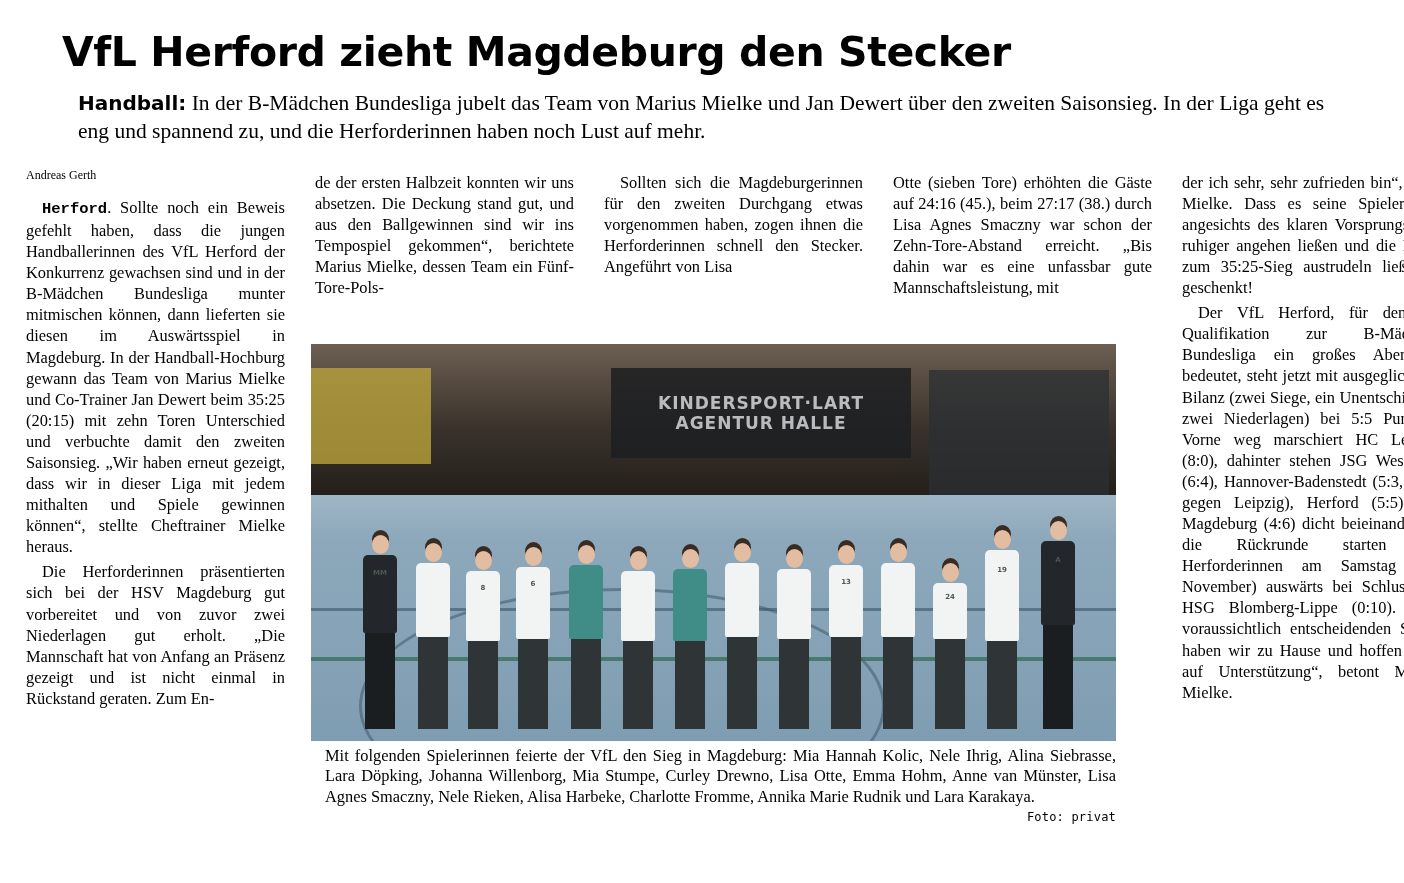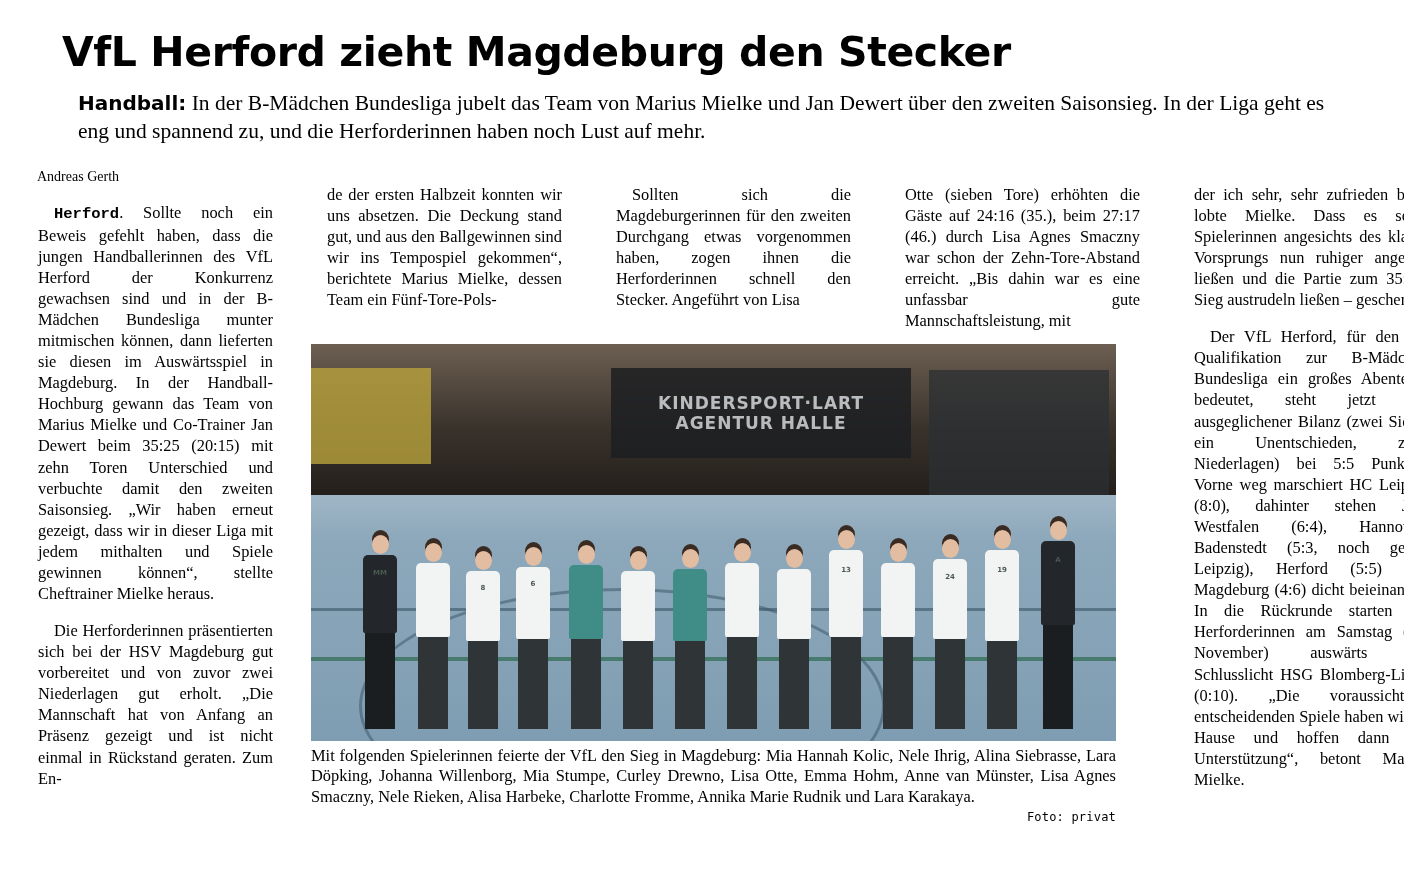--- a/index.html
+++ b/index.html
@@ -50,26 +50,26 @@
   .col {
     width: 267px;
     flex: 0 0 267px;
     font-size: 16.4px;
     line-height: 1.285;
     text-align: justify;
     text-justify: inter-word;
     hyphens: manual;
   }
   .byline {
-    font-size: 14px;
-    margin: 0 0 14px 15px;
+    font-size: 12px;
+    margin: 0 0 14px 4px;
     text-align: left;
   }
   .col p {
-    margin: 16px;
+    margin: 4px;
     text-indent: 16px;
   }
   .col p.nofirst {
     text-indent: 0;
   }
   .col p .place {
     font-family: Liberation Mono, monospace;
     font-weight: bold;
     font-size: 15.5px;
   }
@@ -175,20 +175,21 @@
     position: absolute; left: 0; right: 0; top: 18%;
     text-align: center;
     font-family: "DejaVu Sans", sans-serif;
     font-size: 7px; color: #4a5a52; font-weight: bold;
   }
   .caption {
     font-size: 16.4px;
     line-height: 1.26;
     text-align: justify;
     margin-top: 5px;
+    margin-left: 14px;
   }
   .credit {
     font-family: "DejaVu Sans Mono", monospace;
     font-size: 12px;
     text-align: right;
     margin-top: 2px;
     letter-spacing: .2px;
   }
   .col2-top, .col3-top, .col4-top { height: 170px; overflow: hidden; }
   .col-stack { display: flex; flex-direction: column; }
@@ -219,21 +220,21 @@
     </div>
 
     <div class="col col-stack">
       <div class="col3-top">
         <p>Sollten sich die Magdeburgerinnen für den zweiten Durchgang etwas vorgenommen haben, zogen ihnen die Herforderinnen schnell den Stecker. Angeführt von Lisa</p>
       </div>
     </div>
 
     <div class="col col-stack">
       <div class="col4-top">
-        <p class="nofirst">Otte (sieben Tore) erhöhten die Gäste auf 24:16 (35.), beim 27:17 (46.) durch Lisa Agnes Smaczny war schon der Zehn-Tore-Abstand erreicht. „Bis dahin war es eine unfassbar gute Mannschaftsleistung, mit</p>
+        <p class="nofirst">Otte (sieben Tore) erhöhten die Gäste auf 24:16 (45.), beim 27:17 (38.) durch Lisa Agnes Smaczny war schon der Zehn-Tore-Abstand erreicht. „Bis dahin war es eine unfassbar gute Mannschaftsleistung, mit</p>
       </div>
     </div>
 
     <div class="col">
       <p class="nofirst">der ich sehr, sehr zufrieden bin“, lobte Mielke. Dass es seine Spielerinnen angesichts des klaren Vorsprungs nun ruhiger angehen ließen und die Partie zum 35:25-Sieg austrudeln ließen – geschenkt!</p>
       <p>Der VfL Herford, für den die Qualifikation zur B-Mädchen Bundesliga ein großes Abenteuer bedeutet, steht jetzt mit ausgeglichener Bilanz (zwei Siege, ein Unentschieden, zwei Niederlagen) bei 5:5 Punkten. Vorne weg marschiert HC Leipzig (8:0), dahinter stehen JSG Westfalen (6:4), Hannover-Badenstedt (5:3, noch gegen Leipzig), Herford (5:5) und Magdeburg (4:6) dicht beieinander. In die Rückrunde starten die Herforderinnen am Samstag (15. November) auswärts bei Schlusslicht HSG Blomberg-Lippe (0:10). „Die voraussichtlich entscheidenden Spiele haben wir zu Hause und hoffen dann auf Unterstützung“, betont Marius Mielke.</p>
     </div>
 
     <div class="photo-block">
       <div class="photo">
@@ -293,33 +294,33 @@
             <div class="body" style="height:74px;"></div>
             <div class="legs" style="height:92px;"></div>
           </div>
           <div class="player" style="left:466px;">
             <div class="head"></div>
             <div class="body" style="height:70px;"></div>
             <div class="legs" style="height:90px;"></div>
           </div>
           <div class="player" style="left:518px;">
             <div class="head"></div>
-            <div class="body" style="height:87px;">
+            <div class="body" style="height:72px;">
               <div class="num">13</div>
             </div>
             <div class="legs" style="height:92px;"></div>
           </div>
           <div class="player" style="left:570px;">
             <div class="head"></div>
             <div class="body" style="height:74px;"></div>
             <div class="legs" style="height:92px;"></div>
           </div>
           <div class="player" style="left:622px;">
             <div class="head"></div>
-            <div class="body" style="height:80px;">
+            <div class="body" style="height:56px;">
               <div class="num">24</div>
             </div>
             <div class="legs" style="height:90px;"></div>
           </div>
           <div class="player" style="left:674px;">
             <div class="head"></div>
             <div class="body" style="height:91px;">
               <div class="num">19</div>
             </div>
             <div class="legs" style="height:88px;"></div>

